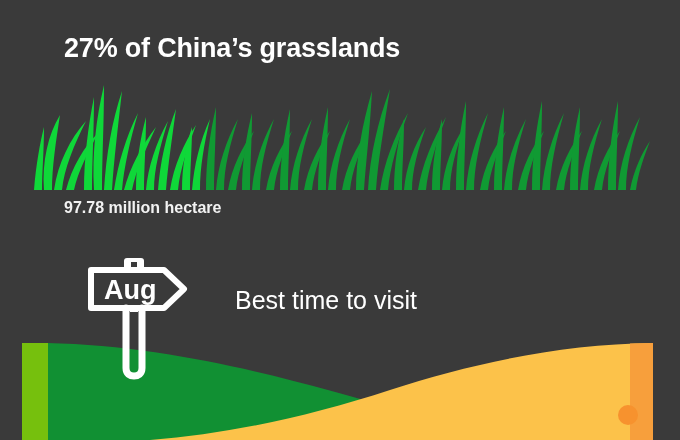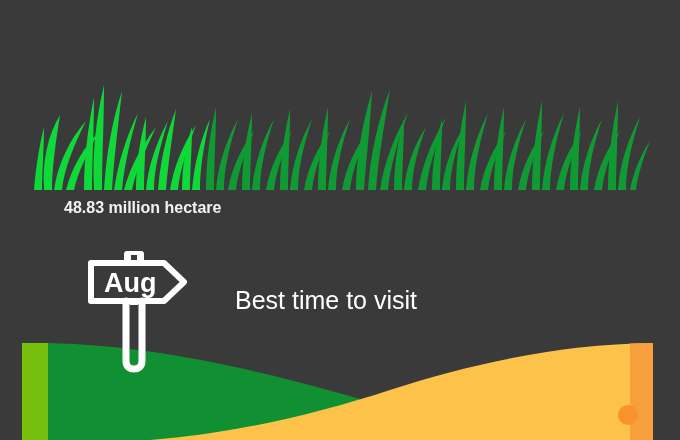--- a/index.html
+++ b/index.html
@@ -79,35 +79,36 @@
     z-index: 6;
     text-align: right;
   }
 
   
   .signpost {
     position: absolute;
     z-index: 5;
   }
   .signpost svg { display: block; overflow: visible; }
-  .signpost-aug { left: 86px; top: 249px; }
+  .signpost-aug { left: 86px; top: 256px; }
   .signpost-sept { left: 496px; top: 262px; }
 
   .sign-label {
     font-family: "Liberation Sans", sans-serif;
     font-size: 27px;
     font-weight: bold;
     fill: #ffffff;
   }
 </style>
 </head>
 <body>
 
 <div class="stage">
 
+  <div class="headline">27% of China’s grasslands</div>
 
   <div class="grass-band">
     <svg width="680" height="140" viewBox="0 0 680 140" xmlns="http://www.w3.org/2000/svg">
       <g fill="#0fd839">
         <path d="M34 135 C36 110 40 88 44 72 C44 96 42 118 42 135 Z"></path>
         <path d="M44 135 C42 106 48 80 60 60 C56 86 52 112 52 135 Z"></path>
         <path d="M54 135 C58 108 70 84 86 66 C74 90 64 114 62 135 Z"></path>
         <path d="M66 135 C72 112 84 92 98 78 C88 98 78 116 74 135 Z"></path>
         <path d="M84 135 C84 104 88 72 94 42 C94 76 92 108 92 135 Z"></path>
         <path d="M94 135 C92 98 96 64 104 30 C104 70 102 104 102 135 Z"></path>
@@ -154,21 +155,21 @@
         <path d="M570 135 C570 106 574 78 580 52 C580 82 578 110 578 135 Z"></path>
         <path d="M580 135 C582 110 590 86 602 64 C594 90 588 112 588 135 Z"></path>
         <path d="M594 135 C598 112 608 92 620 76 C612 96 604 116 602 135 Z"></path>
         <path d="M608 135 C608 104 612 74 618 46 C618 78 616 108 616 135 Z"></path>
         <path d="M618 135 C620 108 628 84 640 62 C632 88 626 112 626 135 Z"></path>
         <path d="M630 135 C634 114 642 98 650 86 C644 102 638 118 636 135 Z"></path>
       </g>
     </svg>
   </div>
 
-  <div class="stat-caption">48.83 million hectare</div>
+  <div class="stat-caption">97.78 million hectare</div>
 
   <div class="landscape">
     <svg width="680" height="110" viewBox="0 0 680 110" xmlns="http://www.w3.org/2000/svg">
       <path d="M47 13 C180 16 300 52 400 80 C470 99 540 108 600 110 L600 110 L47 110 Z" fill="#119033"></path>
       <rect x="22" y="13" width="26" height="97" fill="#76c00d"></rect>
       <path d="M653 13 C560 14 470 34 390 60 C310 86 230 104 150 110 L653 110 Z" fill="#fcc24a"></path>
       <path d="M630 13.5 L653 13 L653 110 L630 110 Z" fill="#f79f3c"></path>
       <circle cx="628" cy="85" r="10" fill="#f7922e"></circle>
     </svg>
   </div>

